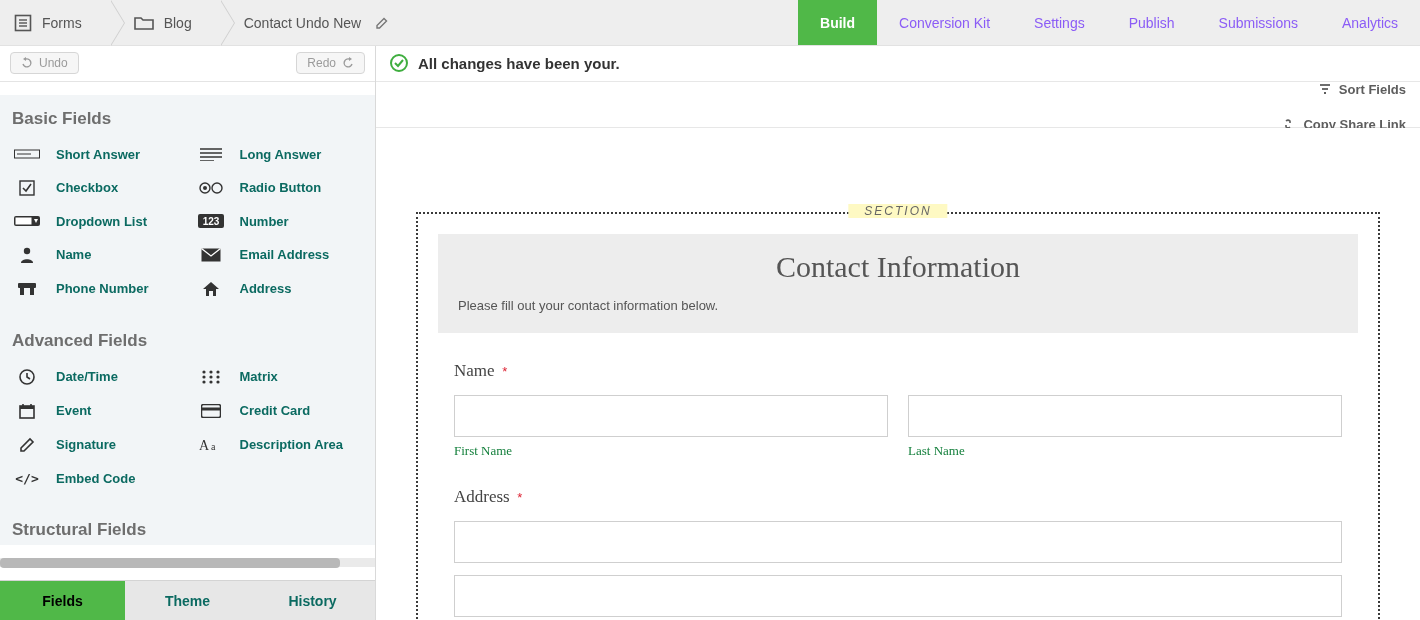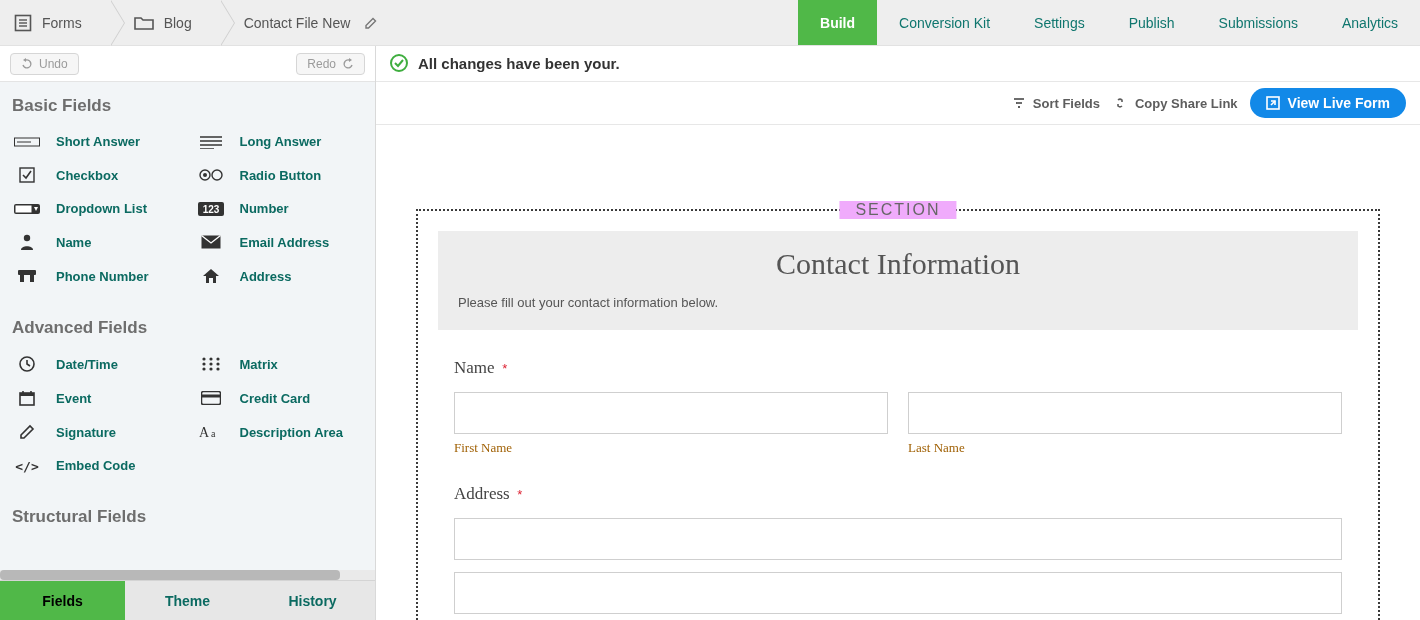--- a/index.html
+++ b/index.html
@@ -67,21 +67,21 @@
   .tabs {
     margin-left: auto;
     display: flex;
     height: 100%;
   }
   .tab {
     display: flex;
     align-items: center;
     padding: 0 22px;
     font-size: 14px;
-    color: #0f766e;
+    color: #8b5cf6;
     cursor: pointer;
   }
   .tab.active {
     background: #50b848;
     color: #fff;
     font-weight: 700;
   }
 
   
   .body {
@@ -89,20 +89,21 @@
     height: calc(620px - 46px);
   }
 
   
   .sidebar {
     width: 376px;
     display: flex;
     flex-direction: column;
     border-right: 1px solid #d9d9d9;
     background: #fff;
+    gap: 13px;
   }
   .undo-row {
     display: flex;
     align-items: center;
     height: 36px;
     padding: 0 10px;
     border-bottom: 1px solid #e4e4e4;
     gap: 8px;
   }
   .pill {
@@ -207,26 +208,27 @@
     height: 38px;
     background: #fff;
     border-bottom: 1px solid #e7e7e7;
     padding: 0 14px;
     gap: 10px;
   }
   .save-row .msg { font-weight: 700; font-size: 15px; color: #333; }
 
   .toolbar-row {
     display: flex;
-    align-items: center;
+    align-items: flex-end;
     height: 46px;
     background: #fff;
     border-bottom: 1px solid #e7e7e7;
     padding: 0 14px;
-    gap: 12px;
+    gap: 20px;
+    flex-direction: column;
   }
   .tool-link {
     display: inline-flex;
     align-items: center;
     gap: 7px;
     font-size: 13px;
     font-weight: 700;
     color: #5d5d5d;
     cursor: pointer;
     margin-left: auto;
@@ -256,25 +258,26 @@
     border: 2px dotted #3a3a3a;
     border-bottom: none;
     position: relative;
     padding: 0 0 30px 0;
   }
   .section-label {
     position: absolute;
     top: -10px;
     left: 50%;
     transform: translateX(-50%);
-    background: #f0abfc;
+    background: #fef9c3;
     padding: 0 16px;
-    font-size: 16px;
+    font-size: 12px;
     letter-spacing: 2px;
     color: #666;
+    font-style: italic;
   }
   .section-header {
     margin: 20px 20px 0 20px;
     background: #ededed;
     padding: 16px 20px 20px;
   }
   .section-title {
     font-family: Georgia, "Times New Roman", serif;
     font-size: 30px;
     color: #555;
@@ -301,21 +304,21 @@
     margin-top: 14px;
   }
   .text-input {
     width: 100%;
     height: 42px;
     border: 1px solid #cfcfcf;
     background: #fff;
   }
   .sublabel {
     font-size: 13px;
-    color: #a16207;
+    color: #15803d;
     margin-top: 6px;
     font-family: Georgia, serif;
   }
   .stack { margin-top: 14px; }
   .stack .text-input + .text-input { margin-top: 12px; }
 
   svg { display: block; }
 </style>
 </head>
 <body>
@@ -335,21 +338,21 @@
     </div>
     <div class="crumb">
       <span class="ico">
         <svg width="20" height="16" viewBox="0 0 20 16">
             <path d="M1 3 L7 3 L9 5 L19 5 L19 14 L1 14 Z" fill="none" stroke="#555" stroke-width="1.6"></path>
           </svg>
       </span>
       <span>Blog</span>
     </div>
     <div class="crumb last">
-      <span>Contact File New</span>
+      <span>Contact Undo New</span>
       <span class="pencil">
         <svg width="14" height="14" viewBox="0 0 14 14">
             <path d="M2 12 L2 9.5 L9 2.5 L11.5 5 L4.5 12 Z" fill="none" stroke="#777" stroke-width="1.4"></path>
           </svg>
       </span>
     </div>
   </div>
   <div class="tabs">
     <div class="tab active">Build</div>
     <div class="tab">Conversion Kit</div>

